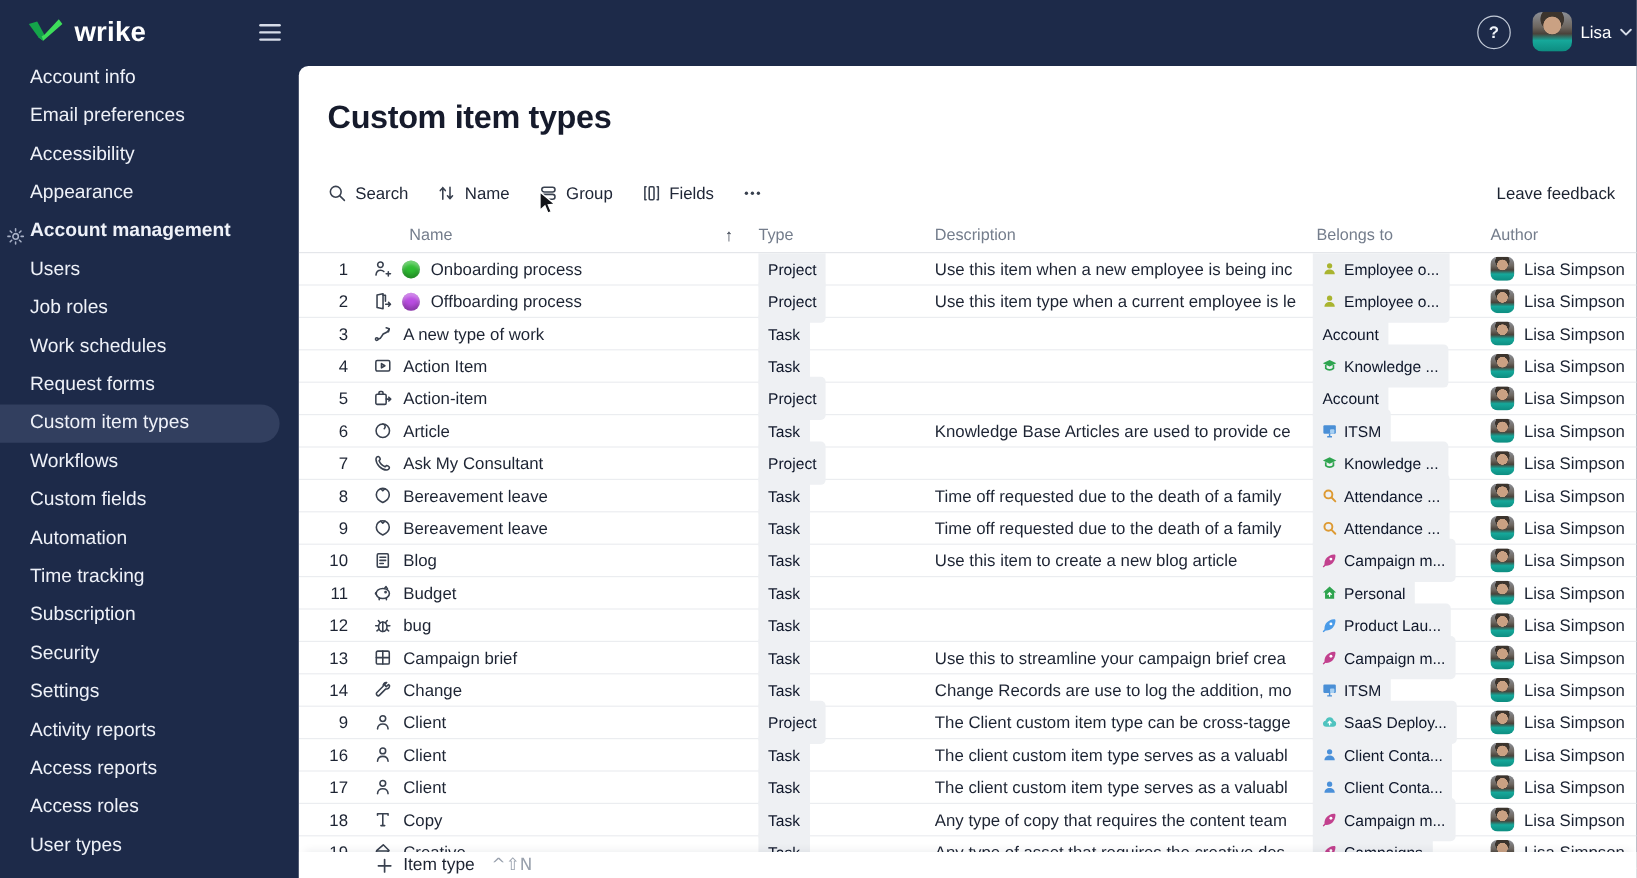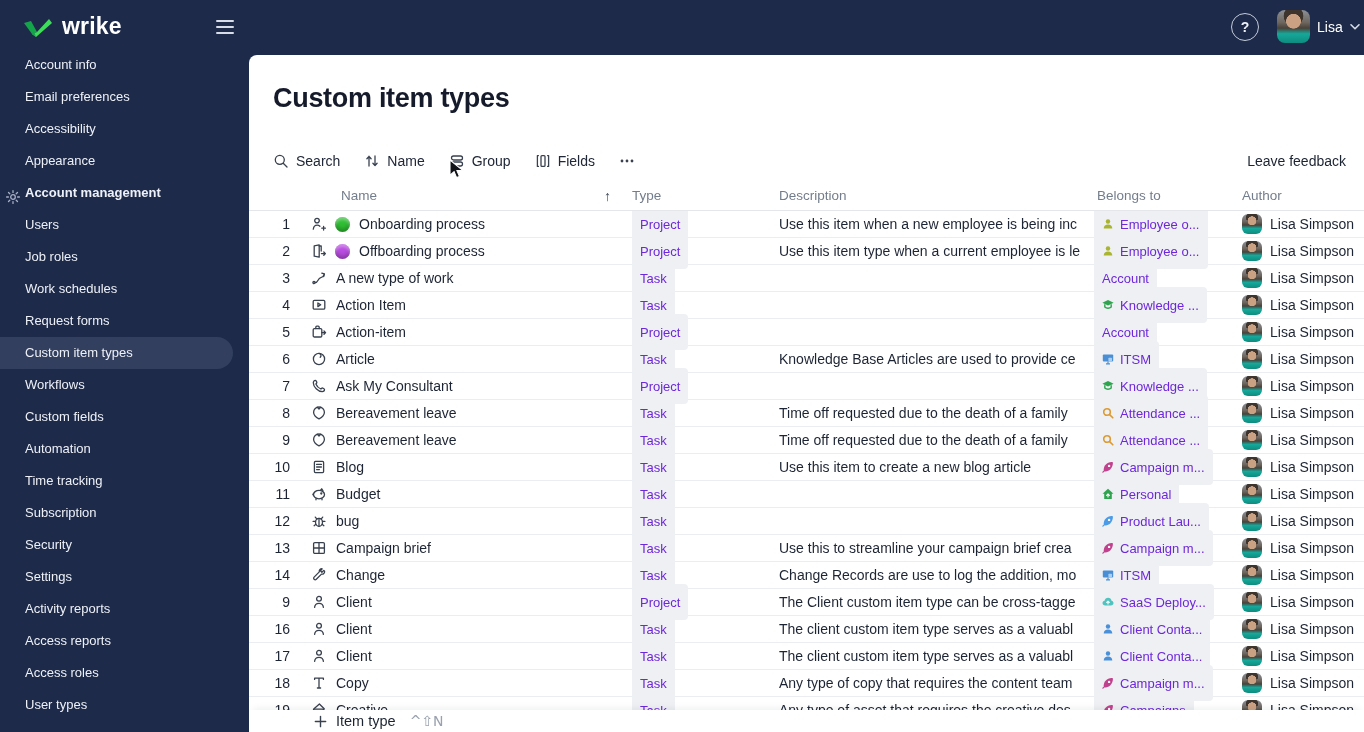--- a/index.html
+++ b/index.html
@@ -4,39 +4,39 @@
 <style>
   html,body{margin:0;padding:0;}
   body{
     width:1364px;height:732px;position:relative;overflow:hidden;
     background:#1d2a49;
     font-family:"Liberation Sans", sans-serif;
     -webkit-font-smoothing:antialiased;
   }
   
   .topbar{position:absolute;left:0;top:0;width:1364px;height:55px;}
-  .logo{position:absolute;left:22px;top:13px;display:flex;align-items:flex-end;gap:8px;}
+  .logo{position:absolute;left:22px;top:13px;display:flex;align-items:flex-start;gap:8px;}
   .logo-text{color:#ffffff;font-size:23px;font-weight:700;letter-spacing:.2px;}
   .hamburger{position:absolute;left:216px;top:20px;width:18px;height:14px;display:flex;flex-direction:column;justify-content:space-between;cursor:pointer;}
   .hamburger span{display:block;height:2px;border-radius:2px;background:#d6dce8;}
   .help-btn{position:absolute;left:1231px;top:13px;width:28px;height:28px;border-radius:50%;
     border:1.6px solid rgba(225,231,242,.85);color:#eef2f8;font-size:14px;font-weight:600;
     display:flex;align-items:center;justify-content:center;box-sizing:border-box;cursor:pointer;}
   .user-chip{position:absolute;left:1277px;top:10px;display:flex;align-items:center;gap:7px;cursor:pointer;}
   .avatar{border-radius:8px;
     background:
       radial-gradient(circle at 50% 34%, #caa183 0%, #caa183 26%, rgba(0,0,0,0) 28%),
       radial-gradient(circle at 50% 18%, #3c342d 0%, #3c342d 30%, rgba(0,0,0,0) 32%),
       linear-gradient(180deg,#8d9097 0%,#6d665f 38%,#4a423a 55%,#16a89a 72%,#0d8c80 100%);}
   .avatar.big{width:33px;height:33px;}
   .avatar.small{width:20px;height:20px;border-radius:6px;flex:0 0 20px;}
   .user-name{color:#ffffff;font-size:14px;}
   
   .sidebar{position:absolute;left:0;top:0;width:249px;height:732px;padding-top:49px;box-sizing:border-box;}
-  .side-item{position:relative;height:32px;line-height:32px;padding-left:25px;color:#eef1f8;font-size:13px;
+  .side-item{position:relative;height:32px;line-height:32px;padding-left:25px;color:#eef1f8;font-size:16px;
     white-space:nowrap;cursor:pointer;}
   .side-item.bold{font-weight:700;margin-top:0;}
   .side-item.selected{background:#323f5f;width:233px;box-sizing:border-box;border-radius:0 16px 16px 0;}
   .side-gear{position:absolute;left:5px;top:8px;width:16px;height:16px;}
   
   .main{position:absolute;left:249px;top:55px;width:1115px;height:677px;background:#ffffff;
     border-top-left-radius:8px;overflow:hidden;}
   .page-title{position:absolute;left:24px;top:28px;margin:0;font-size:27px;font-weight:700;color:#161b2c;letter-spacing:-.3px;}
   .toolbar{position:absolute;left:24px;top:93px;right:18px;height:26px;display:flex;align-items:center;gap:24px;}
   .tb-item{display:flex;align-items:center;gap:7px;font-size:14px;color:#202737;cursor:pointer;}
@@ -57,21 +57,21 @@
   .c-num{left:0;width:41px;justify-content:flex-end;font-size:12.5px;color:#9aa2ae;}
   .c-icon{left:61px;width:18px;justify-content:center;}
   .c-dot{left:86px;}
   .dot{width:15px;height:15px;border-radius:50%;box-shadow:inset 0 3px 3px rgba(255,255,255,.35), inset 0 -3px 4px rgba(0,0,0,.28);}
   .c-name{white-space:nowrap;}
   .c-type{left:383px;}
   .c-desc{left:530px;width:308px;overflow:hidden;white-space:nowrap;}
   .c-belongs{left:845px;max-width:160px;}
   .c-author{left:993px;gap:8px;font-size:13.5px;}
   .pill{display:inline-flex;align-items:center;gap:6px;height:36px;padding:0 8px;border-radius:4px;
-    background:#eef0f3;color:#6d28d9;font-size:13px;white-space:nowrap;overflow:hidden;}
+    background:#eef0f3;color:#0f172a;font-size:13px;white-space:nowrap;overflow:hidden;}
   .pill svg{flex:0 0 auto;}
   
   .footer{position:absolute;left:0;right:0;bottom:0;height:22px;background:#ffffff;z-index:5;
     display:flex;align-items:center;box-shadow:0 -5px 8px -5px rgba(20,30,50,.10);}
   .add-item{display:flex;align-items:center;gap:8px;margin-left:64px;font-size:14.5px;color:#1c2331;cursor:pointer;}
   .shortcut{margin-left:14px;font-size:14px;color:#99a1ad;font-family:"DejaVu Sans", sans-serif;}
   
   .cursor{position:absolute;left:200px;top:104px;z-index:60;pointer-events:none;}
 </style>
 </head>

